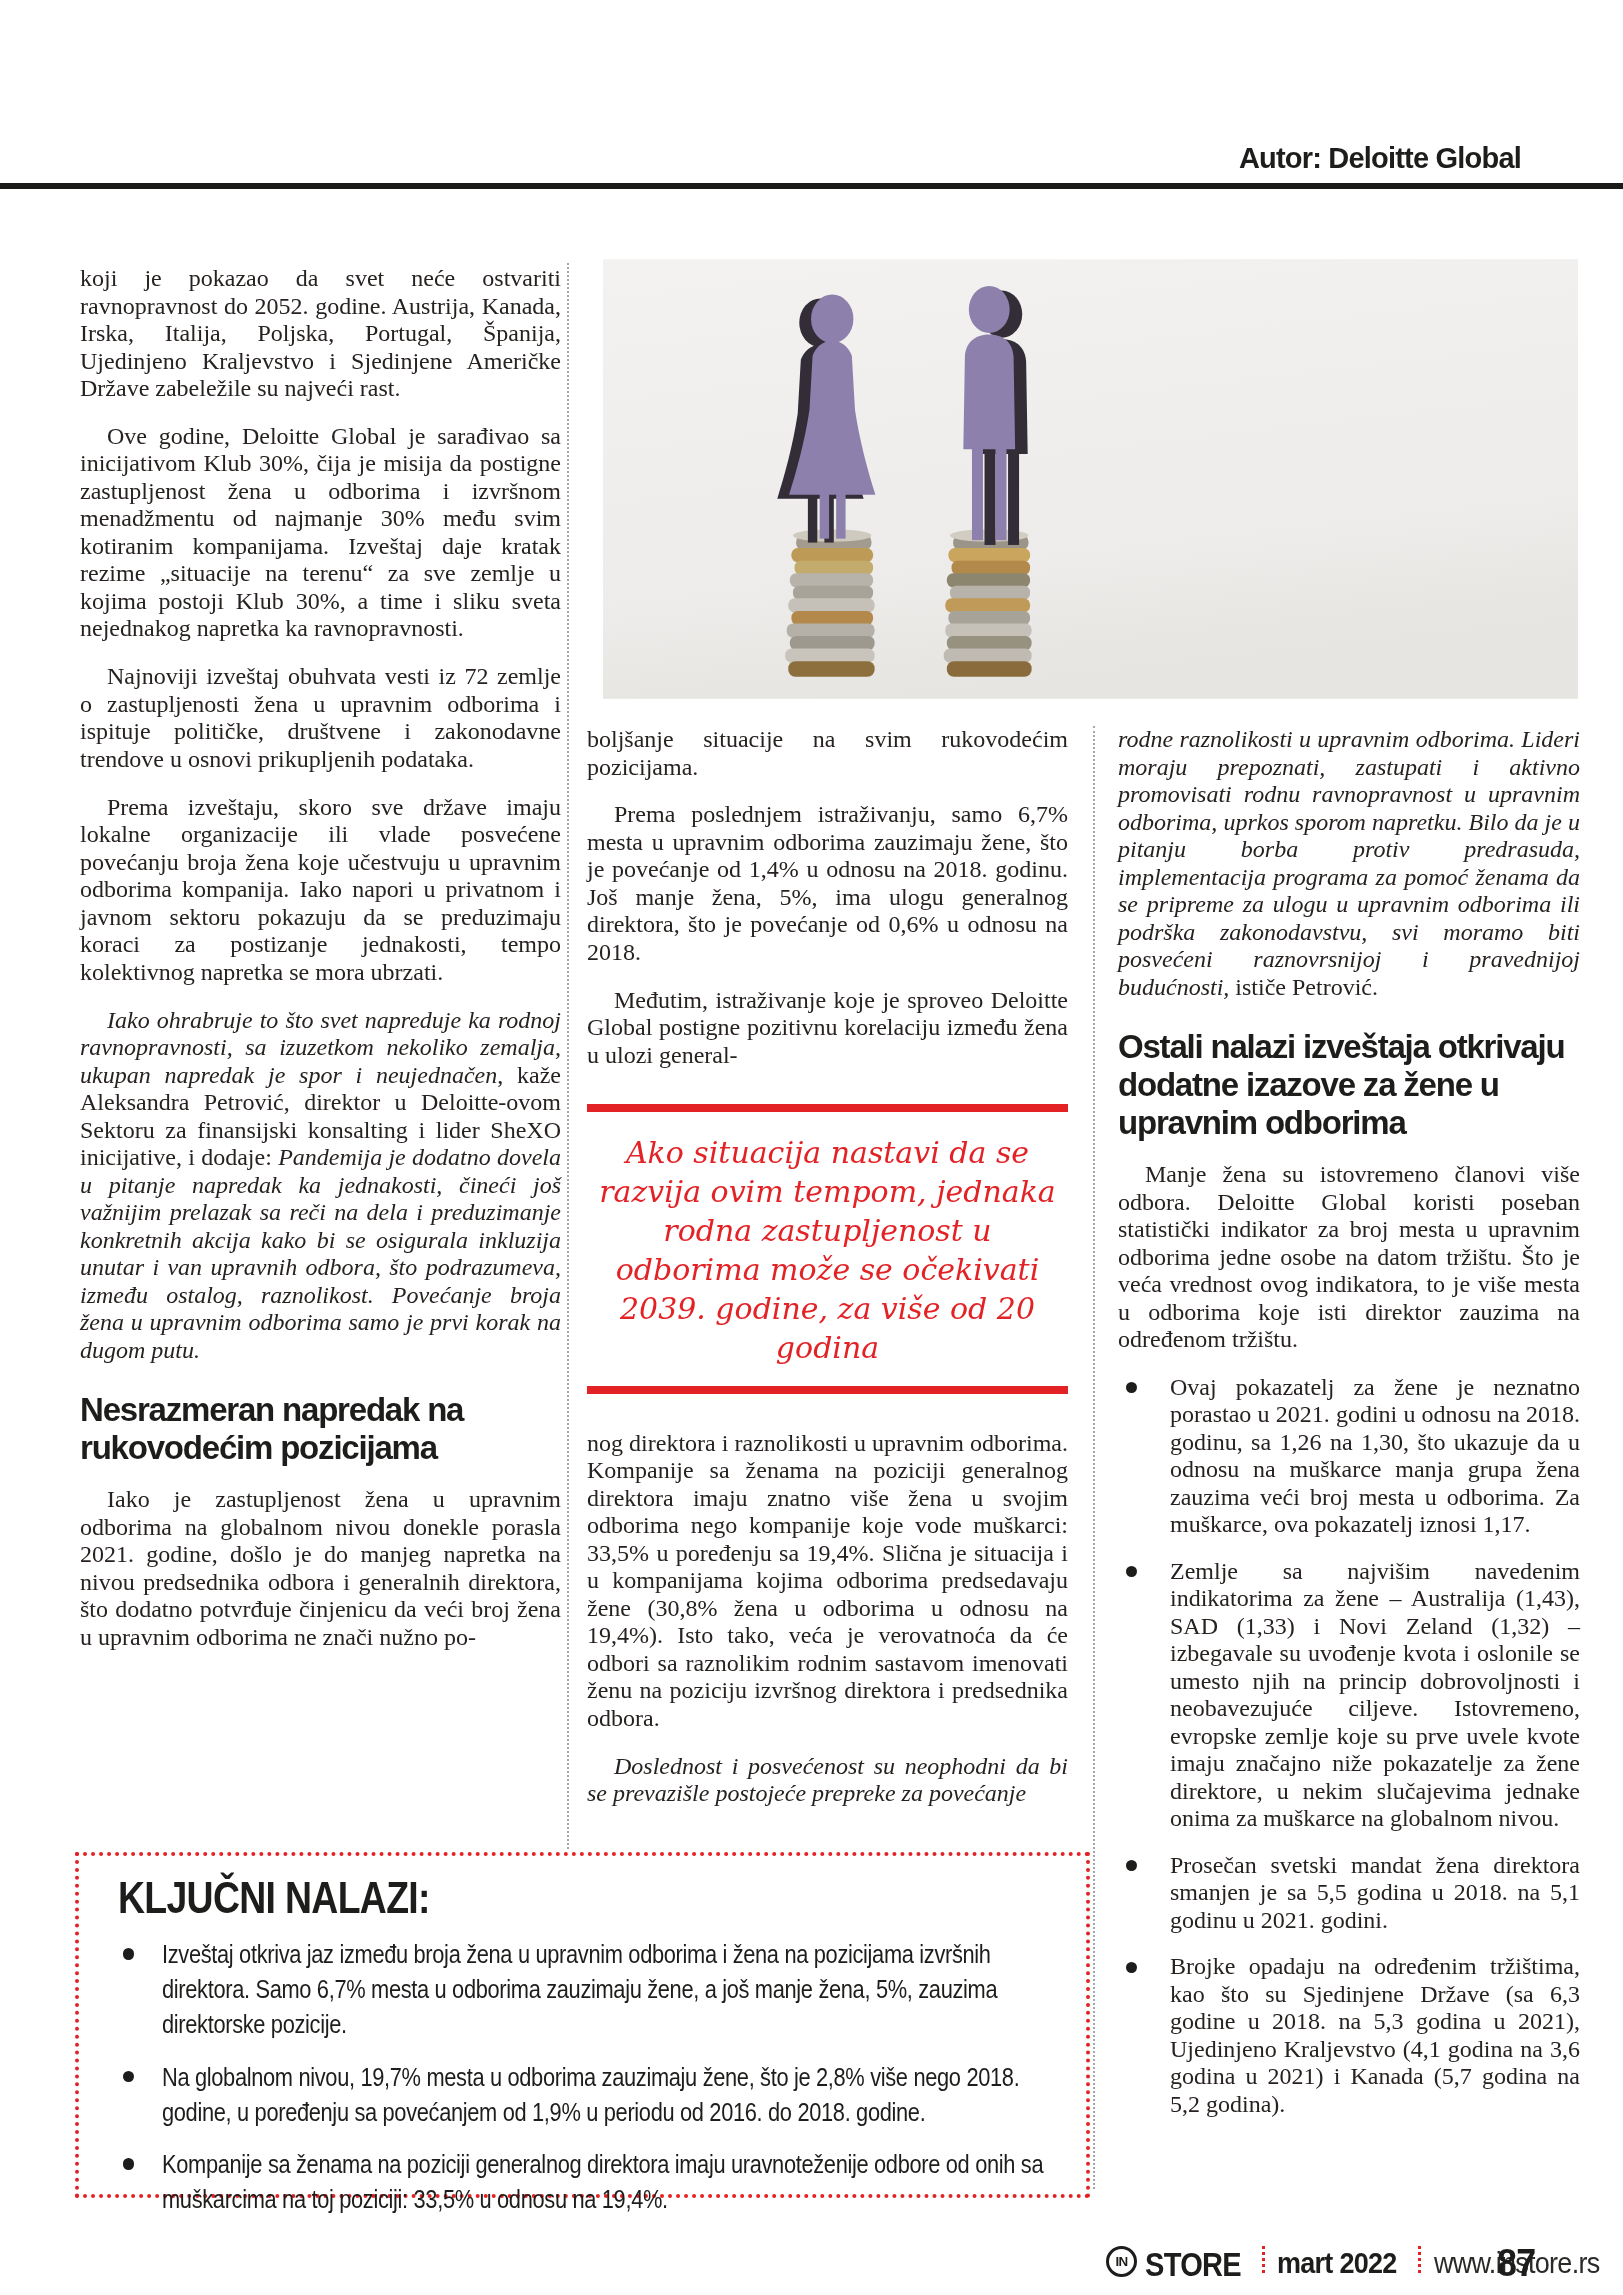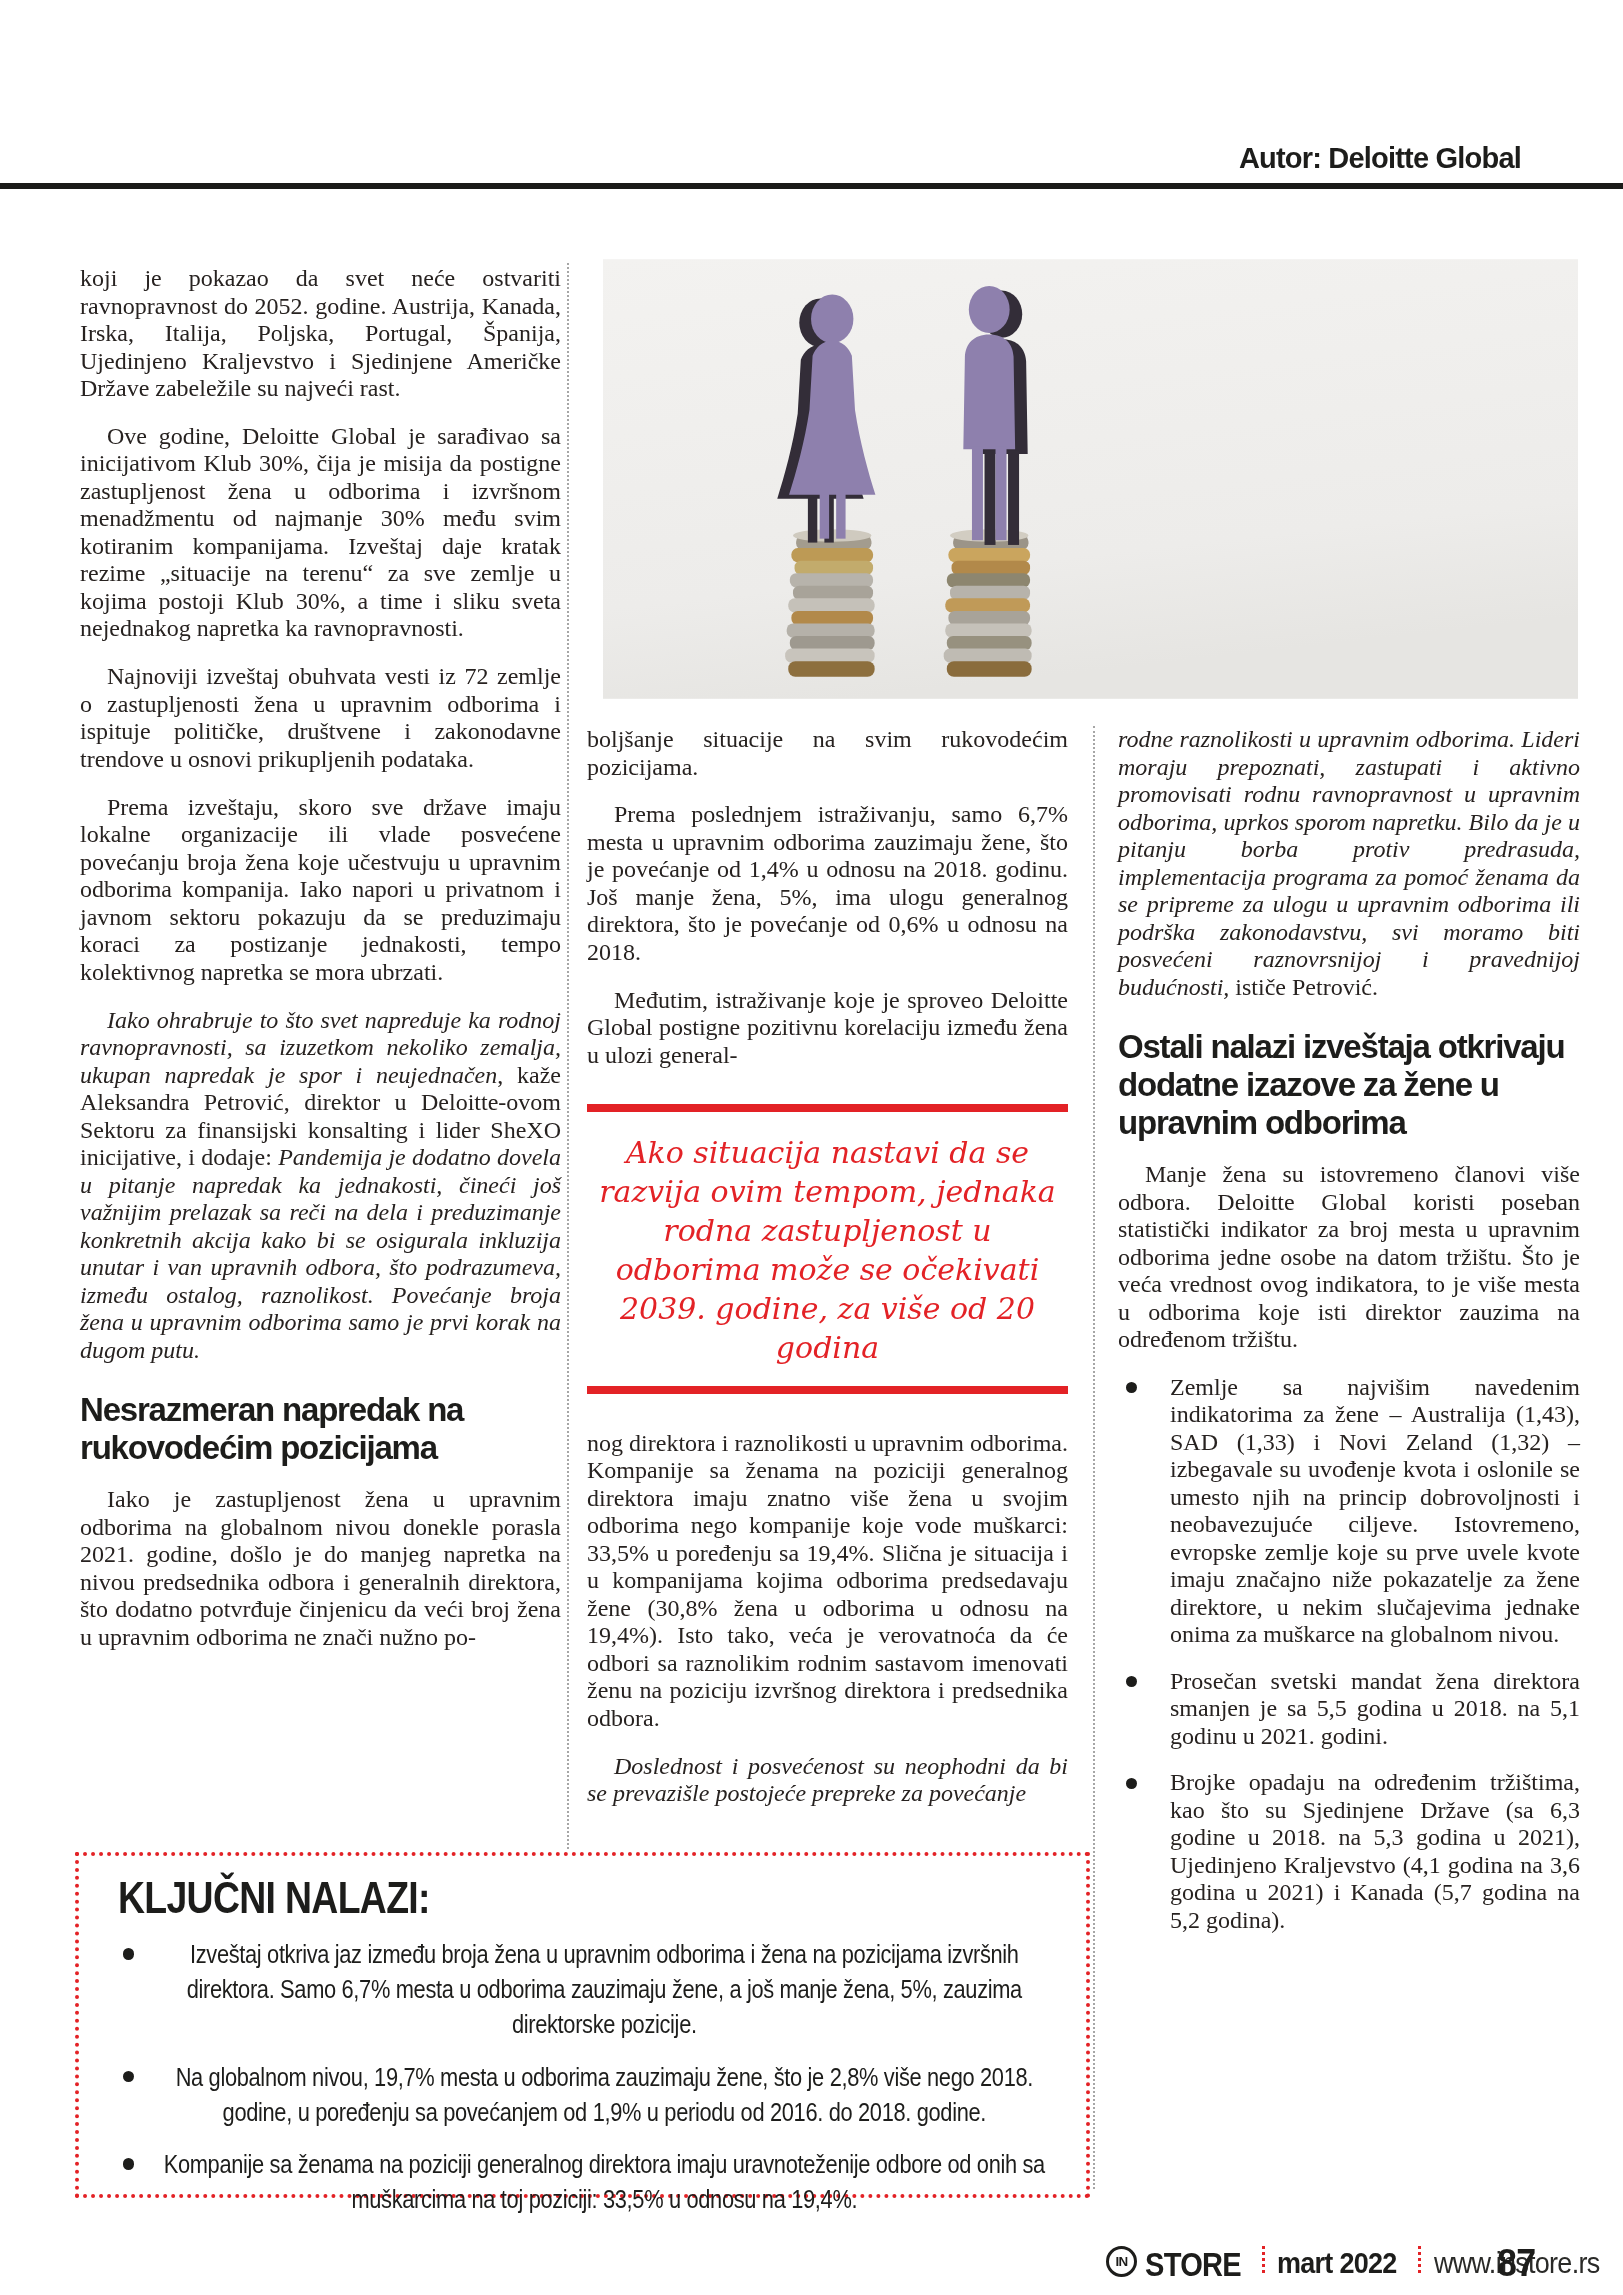--- a/index.html
+++ b/index.html
@@ -40,21 +40,21 @@
   ul.dotlist li::before{content:"";position:absolute;left:7.9px;top:8.6px;width:11px;height:11px;
                         border-radius:50%;background:#1d1d1b;}
   
   .keybox{position:absolute;left:75px;top:1852px;width:1015px;height:346px;box-sizing:border-box;
           border:4.7px dotted #e32226;padding:17.3px 39px 7.9px 39px;background:#fff;}
   .keybox h2{margin:0 0 14px 0;font-family:"Liberation Sans",sans-serif;font-weight:bold;
              font-size:44px;letter-spacing:-0.8px;color:#1d1d1b;transform:scaleX(.85);
              transform-origin:0 50%;white-space:nowrap;}
   ul.keylist{list-style:none;margin:0;padding:0;font-family:"Liberation Sans",sans-serif;
              font-size:26px;line-height:35px;letter-spacing:-0.4px;color:#1d1d1b;}
-  ul.keylist li{position:relative;padding-left:44px;margin-bottom:17.3px;text-align:center;}
+  ul.keylist li{position:relative;padding-left:44px;margin-bottom:17.3px;}
   ul.keylist li::before{content:"";position:absolute;left:4.7px;top:11px;width:11.8px;height:11.8px;
                         border-radius:50%;background:#1d1d1b;}
   ul.keylist li span{display:inline-block;transform:scaleX(.84);transform-origin:0 0;width:119%;}
   
   .footer{position:absolute;left:1106px;top:2246px;height:38px;display:flex;align-items:flex-start;
           font-family:"Liberation Sans",sans-serif;color:#1d1d1b;}
   .logo-circle{width:31px;height:31px;border:3.9px solid #1d1d1b;border-radius:50%;box-sizing:border-box;
                display:flex;align-items:center;justify-content:center;font-weight:bold;font-size:13.4px;
                letter-spacing:-0.8px;margin-right:7.9px;}
   .logo-store{font-weight:bold;font-size:33px;letter-spacing:-0.8px;transform:scaleX(.88);transform-origin:0 50%;}
@@ -152,20 +152,21 @@
     <div class="pullquote">Ako situacija nastavi da se razvija ovim tempom, jednaka rodna zastupljenost u odborima može se očekivati 2039. godine, za više od 20 godina</div>
     <p class="noindent">nog direktora i raznolikosti u upravnim odborima. Kompanije sa ženama na poziciji generalnog direktora imaju znatno više žena u svojim odborima nego kompanije koje vode muškarci: 33,5% u poređenju sa 19,4%. Slična je situacija i u kompanijama kojima odborima predsedavaju žene (30,8% žena u odborima u odnosu na 19,4%). Isto tako, veća je verovatnoća da će odbori sa raznolikim rodnim sastavom imenovati ženu na poziciju izvršnog direktora i predsednika odbora.</p>
     <p class="ind it last">Doslednost i posvećenost su neophodni da bi se prevazišle postojeće prepreke za povećanje</p>
   </div>
 
   <div class="col" id="col3">
     <p class="noindent"><span class="it">rodne raznolikosti u upravnim odborima. Lideri moraju prepoznati, zastupati i aktivno promovisati rodnu ravnopravnost u upravnim odborima, uprkos sporom napretku. Bilo da je u pitanju borba protiv predrasuda, implementacija programa za pomoć ženama da se pripreme za ulogu u upravnim odborima ili podrška zakonodavstvu, svi moramo biti posvećeni raznovrsnijoj i pravednijoj budućnosti,</span><span> ističe Petrović.</span></p>
     <h2 class="colhead">Ostali nalazi izveštaja otkrivaju dodatne izazove za žene u upravnim odborima</h2>
     <p class="ind">Manje žena su istovremeno članovi više odbora. Deloitte Global koristi poseban statistički indikator za broj mesta u upravnim odborima jedne osobe na datom tržištu. Što je veća vrednost ovog indikatora, to je više mesta u odborima koje isti direktor zauzima na određenom tržištu.</p>
     <ul class="dotlist">
+      <li>Ovaj pokazatelj za žene je neznatno porastao u 2021. godini u odnosu na 2018. godinu, sa 1,26 na 1,30, što ukazuje da u odnosu na muškarce manja grupa žena zauzima veći broj mesta u odborima. Za muškarce, ova pokazatelj iznosi 1,17.</li>
       <li>Zemlje sa najvišim navedenim indikatorima za žene – Australija (1,43), SAD (1,33) i Novi Zeland (1,32) – izbegavale su uvođenje kvota i oslonile se umesto njih na princip dobrovoljnosti i neobavezujuće ciljeve. Istovremeno, evropske zemlje koje su prve uvele kvote imaju značajno niže pokazatelje za žene direktore, u nekim slučajevima jednake onima za muškarce na globalnom nivou.</li>
       <li>Prosečan svetski mandat žena direktora smanjen je sa 5,5 godina u 2018. na 5,1 godinu u 2021. godini.</li>
       <li>Brojke opadaju na određenim tržištima, kao što su Sjedinjene Države (sa 6,3 godine u 2018. na 5,3 godina u 2021), Ujedinjeno Kraljevstvo (4,1 godina na 3,6 godina u 2021) i Kanada (5,7 godina na 5,2 godina).</li>
     </ul>
   </div>
 
   <div class="keybox">
     <h2>KLJUČNI NALAZI:</h2>
     <ul class="keylist">
       <li><span>Izveštaj otkriva jaz između broja žena u upravnim odborima i žena na pozicijama izvršnih direktora. Samo 6,7% mesta u odborima zauzimaju žene, a još manje žena, 5%, zauzima direktorske pozicije.</span></li>

